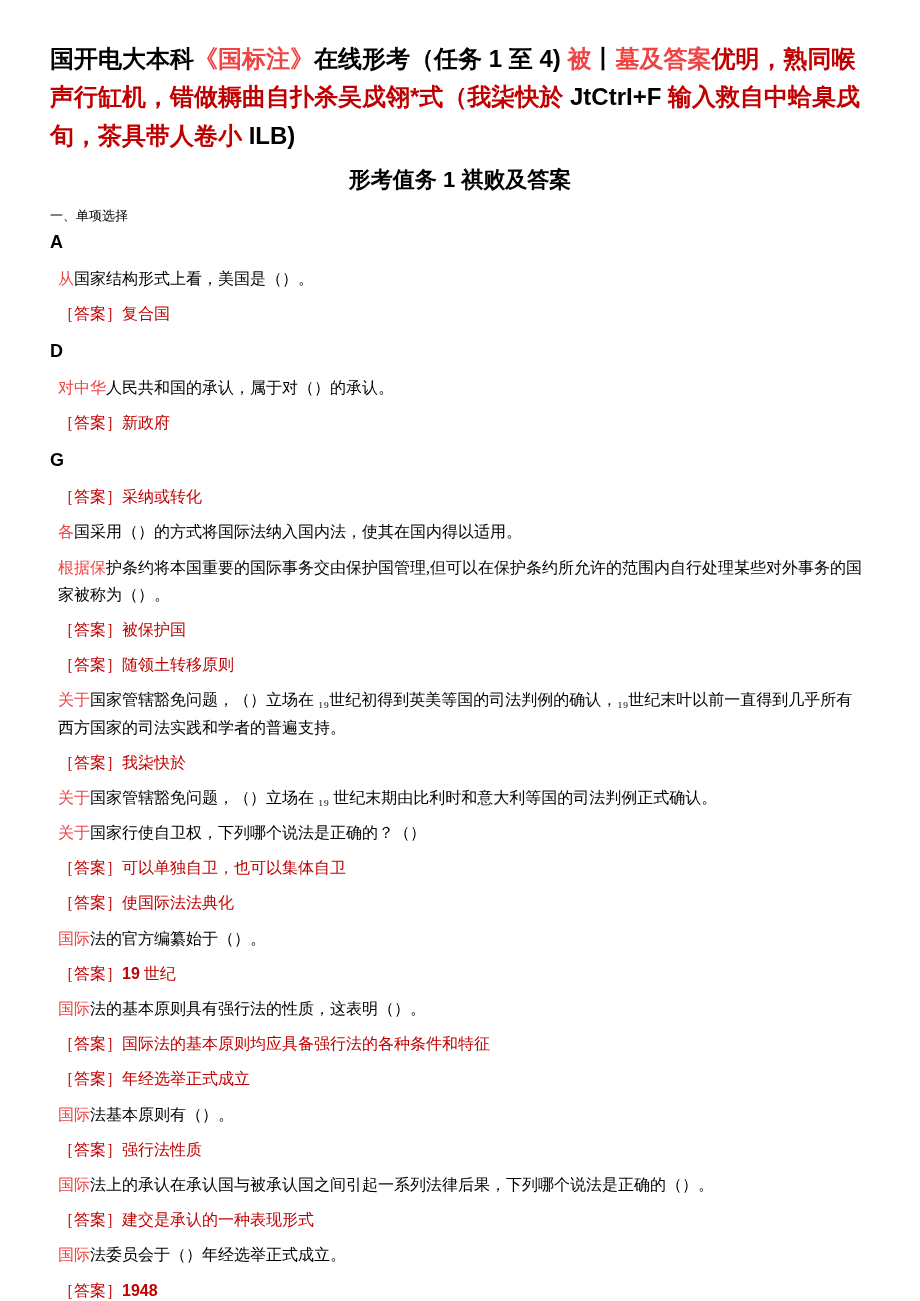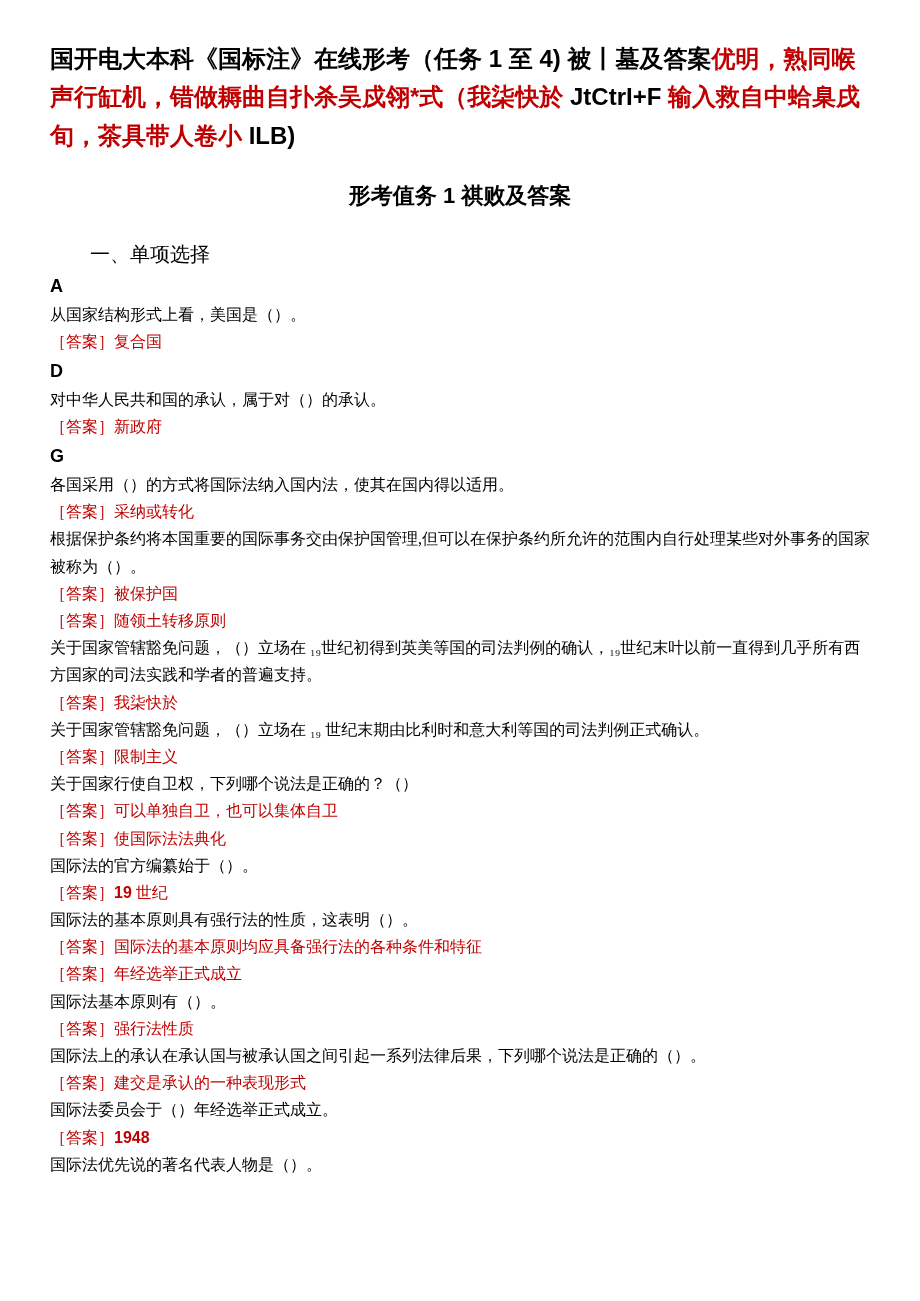--- a/index.html
+++ b/index.html
@@ -16,36 +16,35 @@
     font-family: "SimHei", "黑体", sans-serif;
     font-size: 24px;
     font-weight: bold;
     line-height: 1.6;
   }
   .title2 {
     font-family: "SimHei", "黑体", sans-serif;
     font-size: 22px;
     font-weight: bold;
     text-align: center;
-    margin: 22px 0;
+    margin: 6px 0;
   }
   .black { color: #000; }
-  .green { color: #000000; }
+  .green { color: #ef4444; }
   .red { color: #c00000; }
   .section-head {
     font-family: "SimHei", "黑体", sans-serif;
-    font-size: 20px;
-    margin-left: 40px;
+    font-size: 13px;
   }
   .letter {
     font-family: Arial, sans-serif;
     font-weight: bold;
     font-size: 18px;
   }
-  .qa-line { margin: 0; }
+  .qa-line { margin: 8px; }
   .num { font-family: Arial, sans-serif; font-weight: bold; }
 </style>
 </head>
 <body>
 
 <div class="title1">
   <span class="black">国开电大本科</span><span class="green">《国标注》</span><span class="black">在线形考（任务 </span><span class="black">1</span><span class="black"> 至 </span><span class="black">4</span><span class="black">) </span><span class="green">被</span><span class="black">丨</span><span class="green">墓及答案</span><span class="red">优明，熟同喉声行缸机，错做耨曲自扑杀吴戍翎*式（我柒快於 </span><span class="black" style="font-family:Arial,sans-serif">JtCtrI+F</span><span class="red"> 输入救自中蛤臬戌旬，茶具带人卷小 </span><span class="black" style="font-family:Arial,sans-serif">ILB)</span>
 </div>
 
 <div class="title2">形考值务 1 祺败及答案</div>
@@ -53,29 +52,28 @@
 <div class="section-head">一、单项选择</div>
 
 <div id="content">
     <div class="letter">A</div>
     <div class="qa-line"><span class="green">从</span><span class="black">国家结构形式上看，美国是（）。</span></div>
     <div class="qa-line red"><span>［答案］复合国</span></div>
     <div class="letter">D</div>
     <div class="qa-line"><span class="green">对中华</span><span class="black">人民共和国的承认，属于对（）的承认。</span></div>
     <div class="qa-line red"><span>［答案］新政府</span></div>
     <div class="letter">G</div>
+    <div class="qa-line red"><span>［答案］采纳或转化</span></div>
     <div class="qa-line"><span class="green">各</span><span class="black">国采用（）的方式将国际法纳入国内法，使其在国内得以适用。</span></div>
-    <div class="qa-line red"><span>［答案］采纳或转化</span></div>
     <div class="qa-line"><span class="green">根据保</span><span class="black">护条约将本国重要的国际事务交由保护国管理,但可以在保护条约所允许的范围内自行处理某些对外事务的国家被称为（）。</span></div>
     <div class="qa-line red"><span>［答案］被保护国</span></div>
     <div class="qa-line red"><span>［答案］随领土转移原则</span></div>
     <div class="qa-line"><span class="green">关于</span><span class="black">国家管辖豁免问题，（）立场在 ₁₉世纪初得到英美等国的司法判例的确认，₁₉世纪末叶以前一直得到几乎所有西方国家的司法实践和学者的普遍支持。</span></div>
     <div class="qa-line red"><span>［答案］我柒快於</span></div>
     <div class="qa-line"><span class="green">关于</span><span class="black">国家管辖豁免问题，（）立场在 ₁₉ 世纪末期由比利时和意大利等国的司法判例正式确认。</span></div>
-    <div class="qa-line red"><span>［答案］限制主义</span></div>
     <div class="qa-line"><span class="green">关于</span><span class="black">国家行使自卫权，下列哪个说法是正确的？（）</span></div>
     <div class="qa-line red"><span>［答案］可以单独自卫，也可以集体自卫</span></div>
     <div class="qa-line red"><span>［答案］使国际法法典化</span></div>
     <div class="qa-line"><span class="green">国际</span><span class="black">法的官方编纂始于（）。</span></div>
     <div class="qa-line red"><span>［答案］</span><span class="num">19</span><span> 世纪</span></div>
     <div class="qa-line"><span class="green">国际</span><span class="black">法的基本原则具有强行法的性质，这表明（）。</span></div>
     <div class="qa-line red"><span>［答案］国际法的基本原则均应具备强行法的各种条件和特征</span></div>
     <div class="qa-line red"><span>［答案］年经选举正式成立</span></div>
     <div class="qa-line"><span class="green">国际</span><span class="black">法基本原则有（）。</span></div>
     <div class="qa-line red"><span>［答案］强行法性质</span></div>

